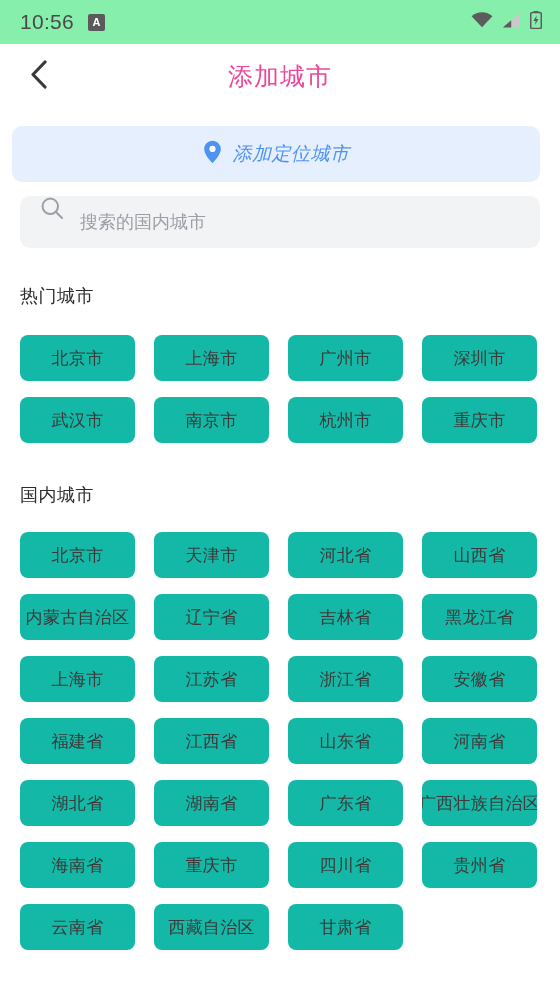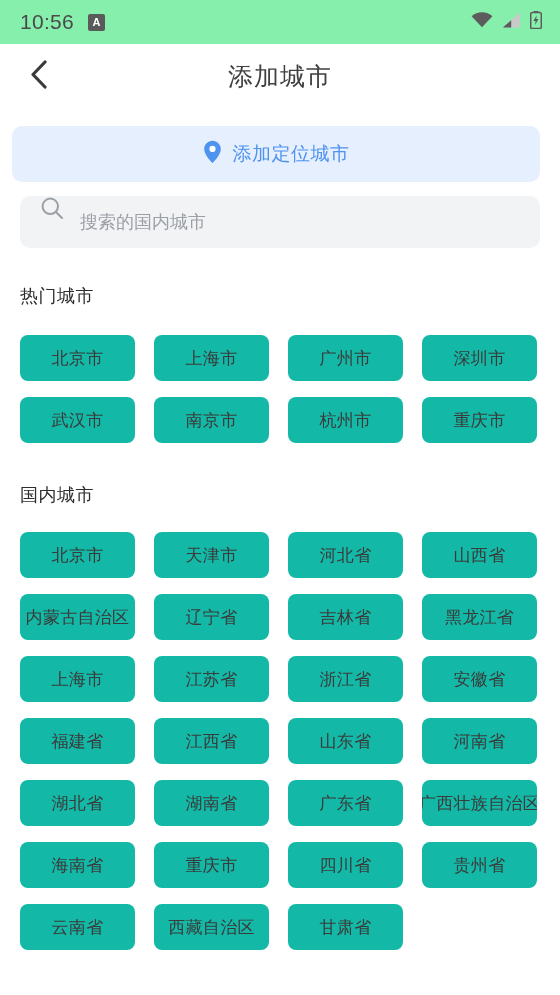--- a/index.html
+++ b/index.html
@@ -38,26 +38,26 @@
   }
   .back-btn{
     position:absolute; left:16px; top:50%;
     transform:translateY(-50%);
     width:44px; height:44px;
     display:flex; align-items:center; justify-content:center;
     cursor:pointer;
   }
   .page-title{
     width:100%; text-align:center;
-    font-size:25px; color:#404040; font-weight:500;
+    font-size:25px; color:#ec4899; font-weight:500;
     letter-spacing:1px;
   }
 
   
-  .locate-wrap{ padding:18px 20px 0 12px; }
+  .locate-wrap{ padding:18px 20px 0 12px;font-style:italic; }
   .locate-btn{
     height:56px; border-radius:10px;
     background:#e6effe;
     display:flex; align-items:center; justify-content:center;
     gap:11px; cursor:pointer;
   }
   .locate-label{
     font-size:19px; color:#4f93f0; letter-spacing:.5px;
   }
 

